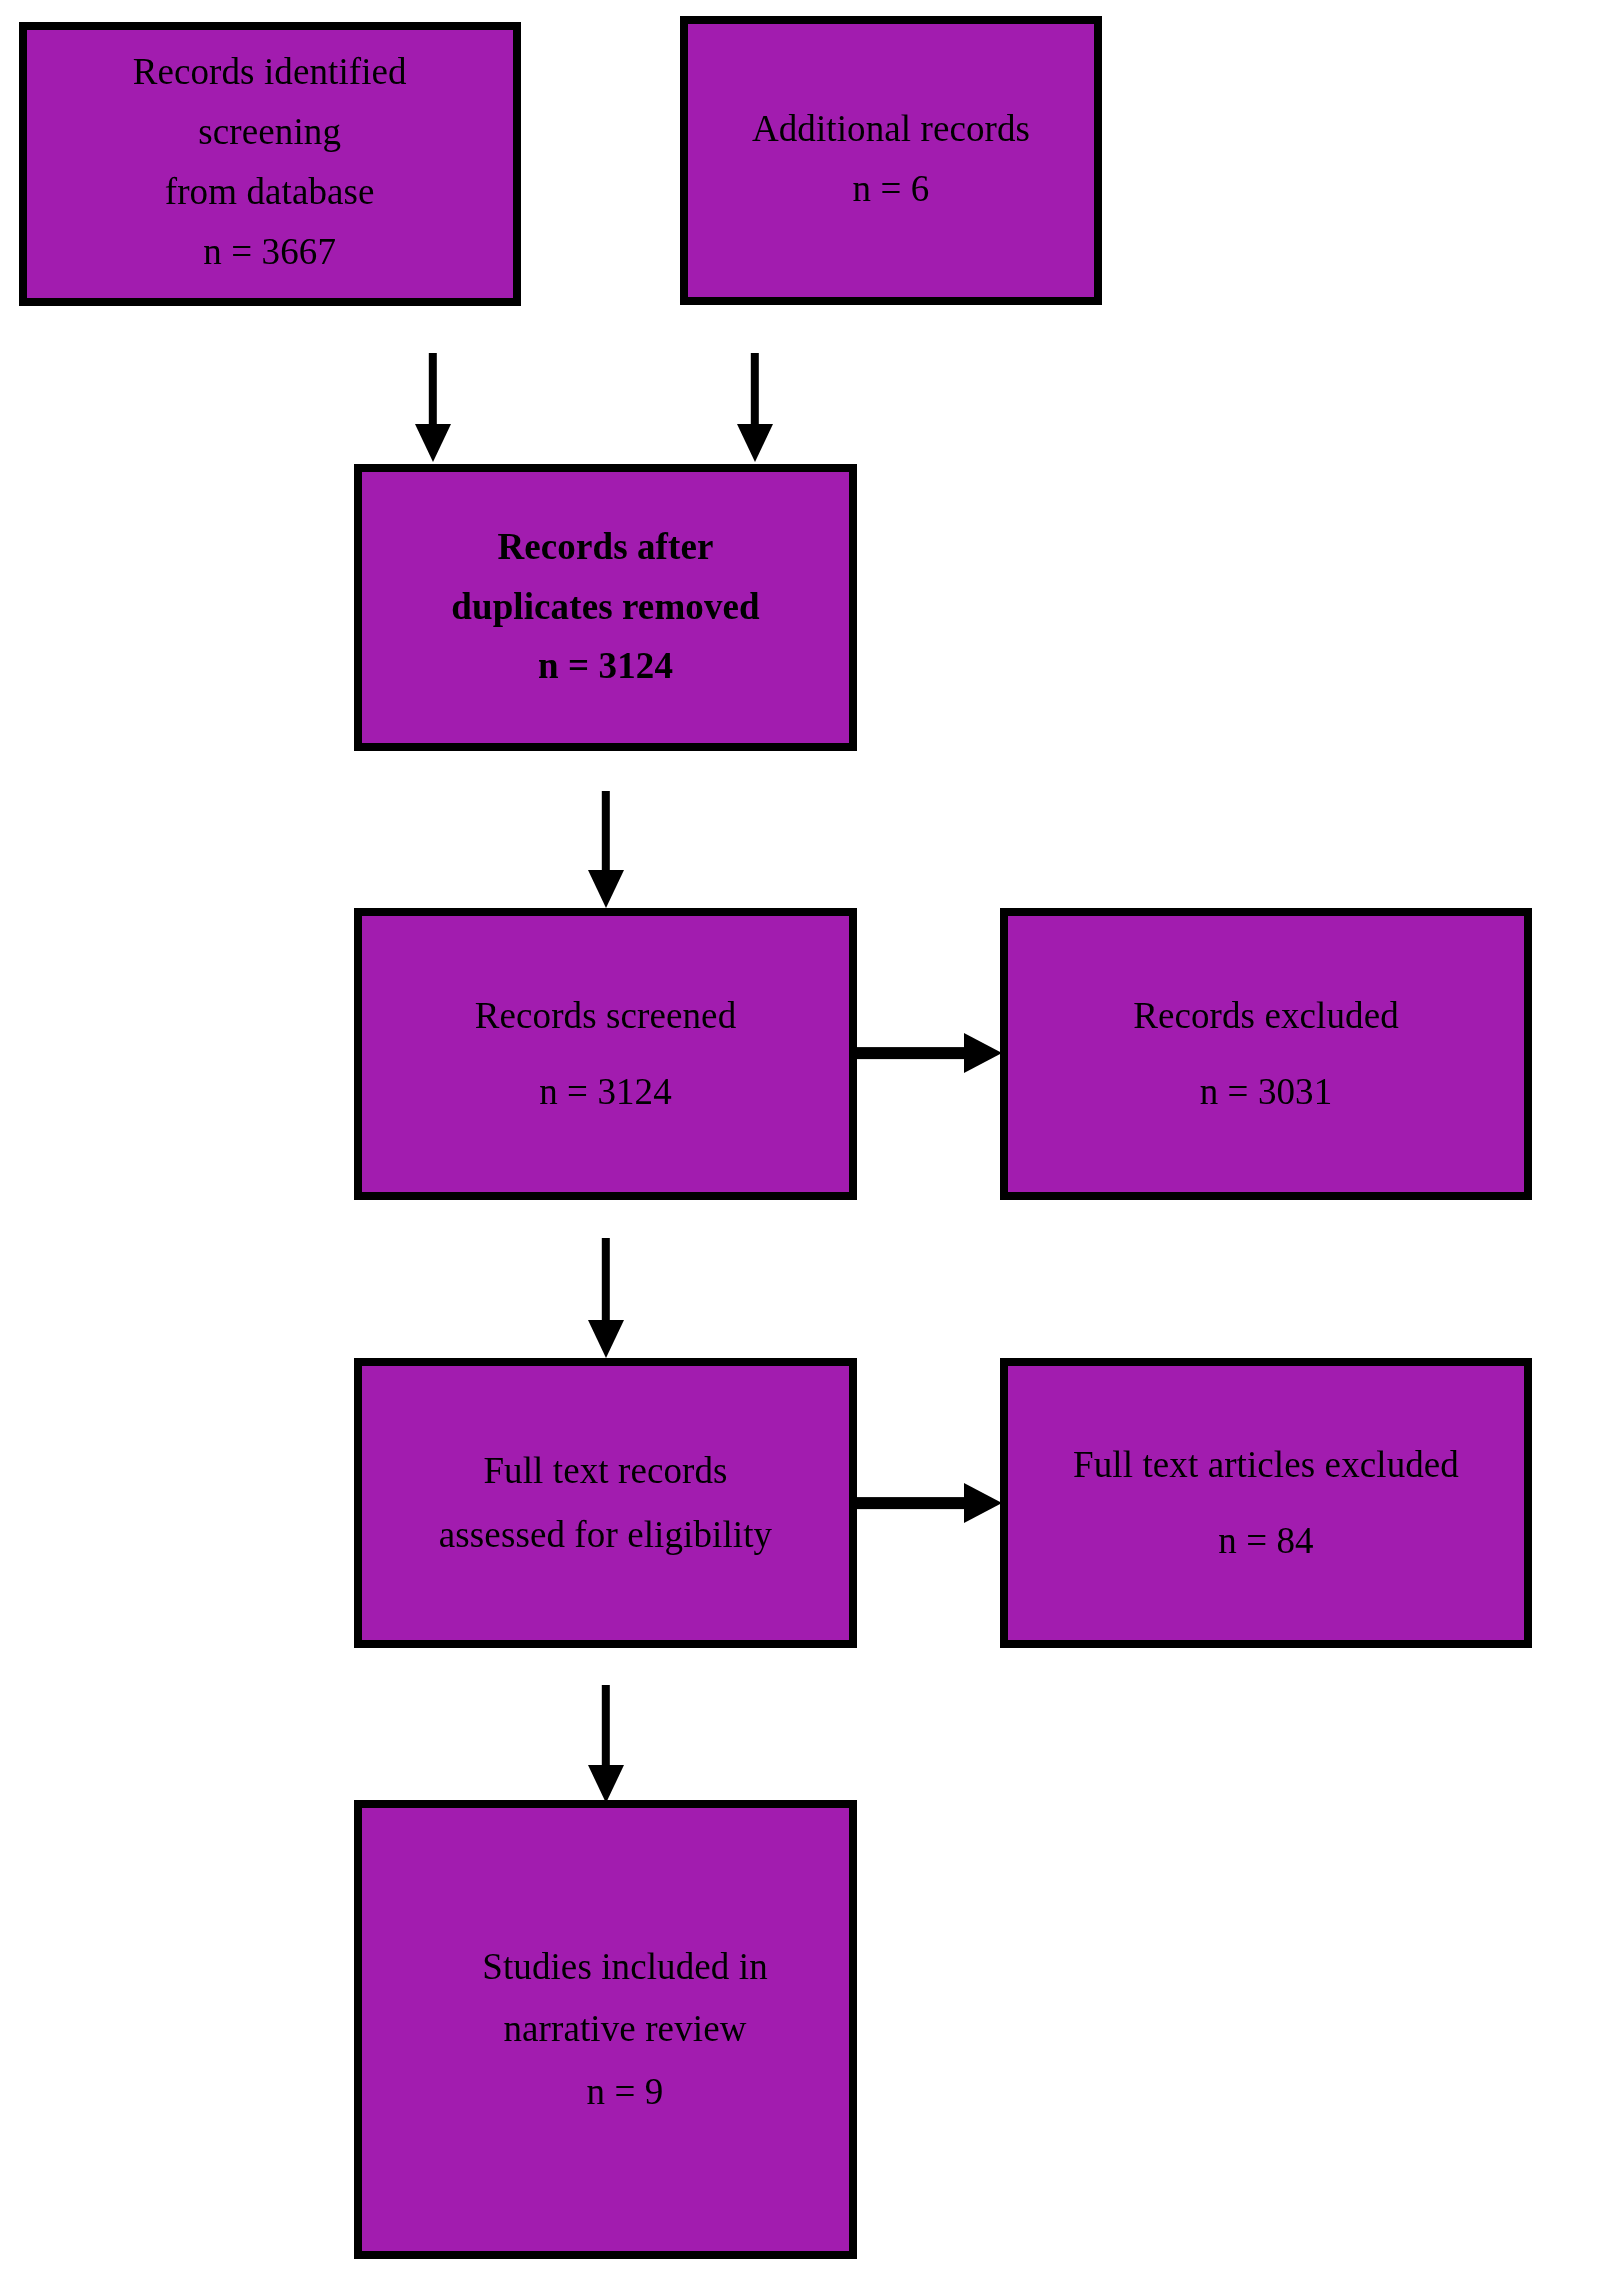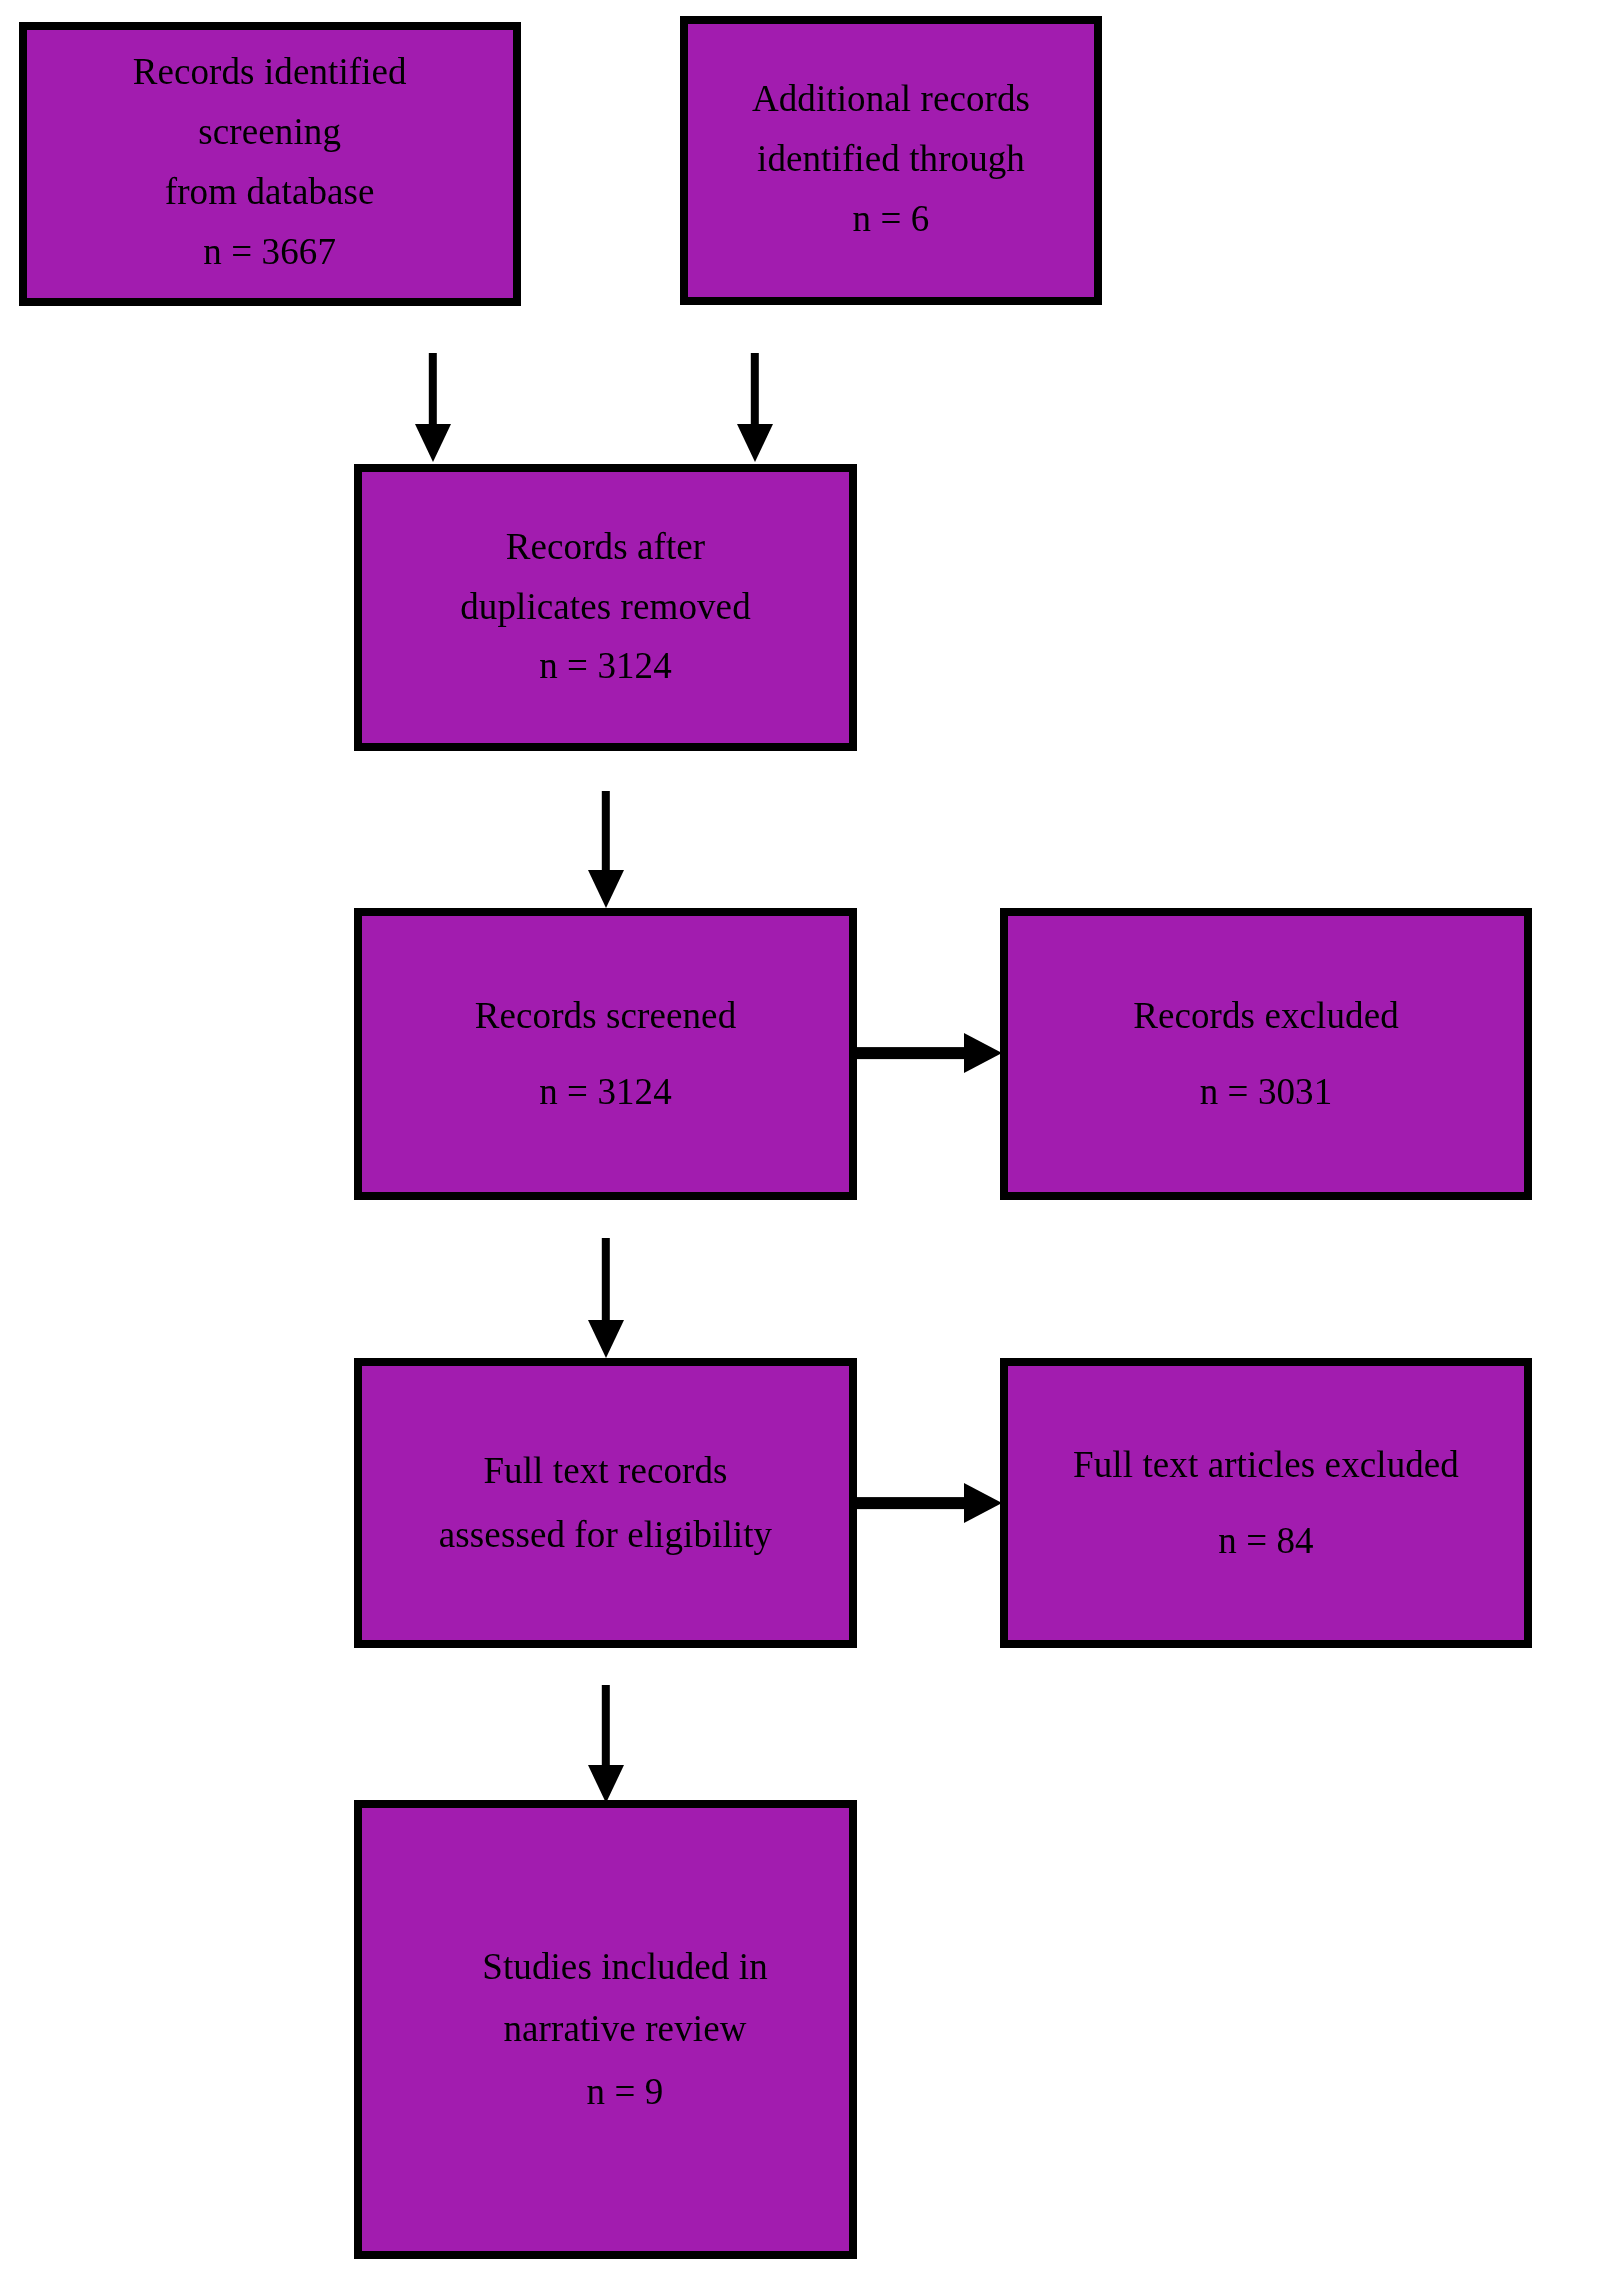--- a/index.html
+++ b/index.html
@@ -37,21 +37,21 @@
     display: block;
     font-size: 37px;
     line-height: 1.62;
     letter-spacing: 0.1px;
     white-space: nowrap;
   }
 
   
   #box-db-records      { left: 18.7px;   top: 21.6px;   width: 502px; height: 284px; }
   #box-other-records   { left: 680px; top: 16px;   width: 422px; height: 289px; }
-  #box-dedup           { left: 354px;  top: 464px;  width: 503px; height: 287px; }
+  #box-dedup           { left: 354px;  top: 464px;  width: 503px; height: 287px; font-weight: bold; }
   #box-screened        { left: 354px;  top: 908px; width: 503px; height: 292px; }
   #box-excluded        { left: 1000px; top: 908px; width: 532px; height: 292px; }
   #box-fulltext        { left: 354px;  top: 1358px; width: 503px; height: 290px; }
   #box-fulltext-excl   { left: 1000px; top: 1358px; width: 532px; height: 290px; }
   #box-included        { left: 354px;  top: 1800px; width: 503px; height: 459px; }
 
   
   #box-db-records .box-text    { margin-top: -2.9px; }
   #box-other-records .box-text { margin-top: -2.9px; }
   #box-dedup .box-text         { margin-top: -2px; }
@@ -148,21 +148,20 @@
       <span class="box-line">Records identified</span>
       <span class="box-line">screening</span>
       <span class="box-line">from database</span>
       <span class="box-line">n = 3667</span>
     </span>
   </div>
 
   <div class="flow-box" id="box-other-records">
     <span class="box-text">
       <span class="box-line">Additional records</span>
-      <span class="box-line">identified through</span>
       <span class="box-line">n = 6</span>
     </span>
   </div>
 
   <div class="arrow-v" id="arrow-db-to-dedup">
     <span class="shaft"></span>
     <span class="head"></span>
   </div>
   <div class="arrow-v" id="arrow-other-to-dedup">
     <span class="shaft"></span>

